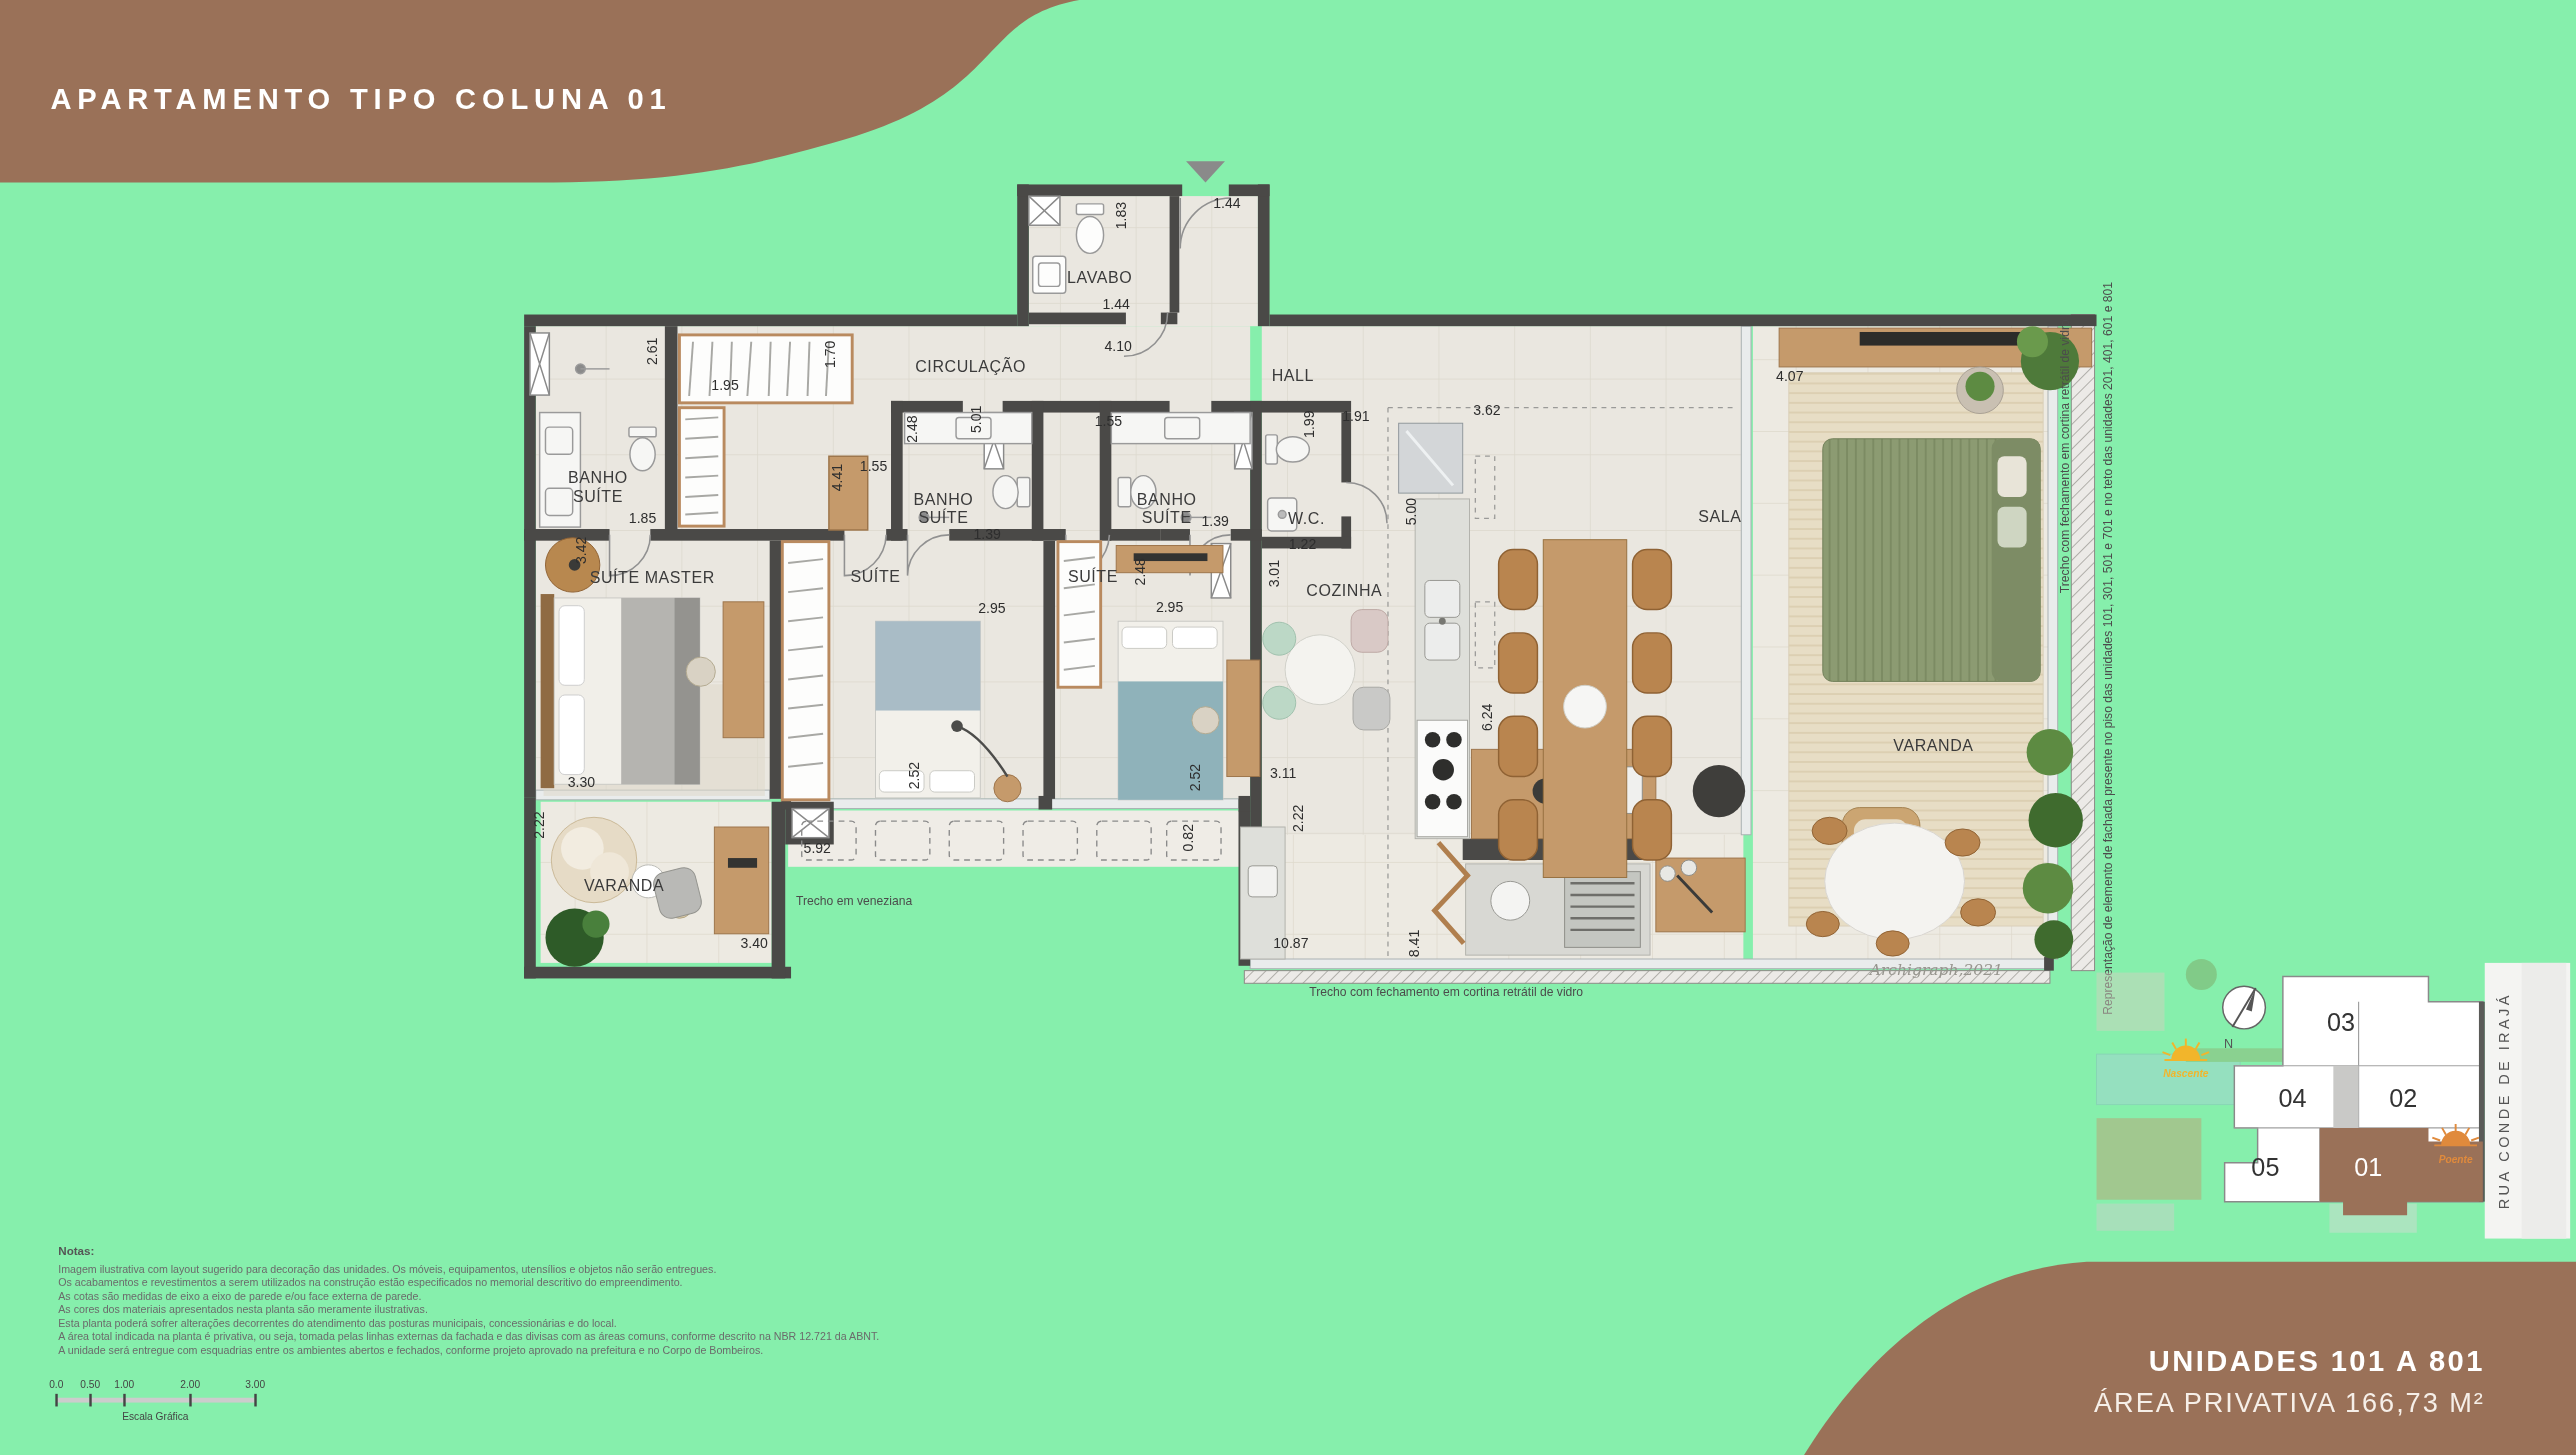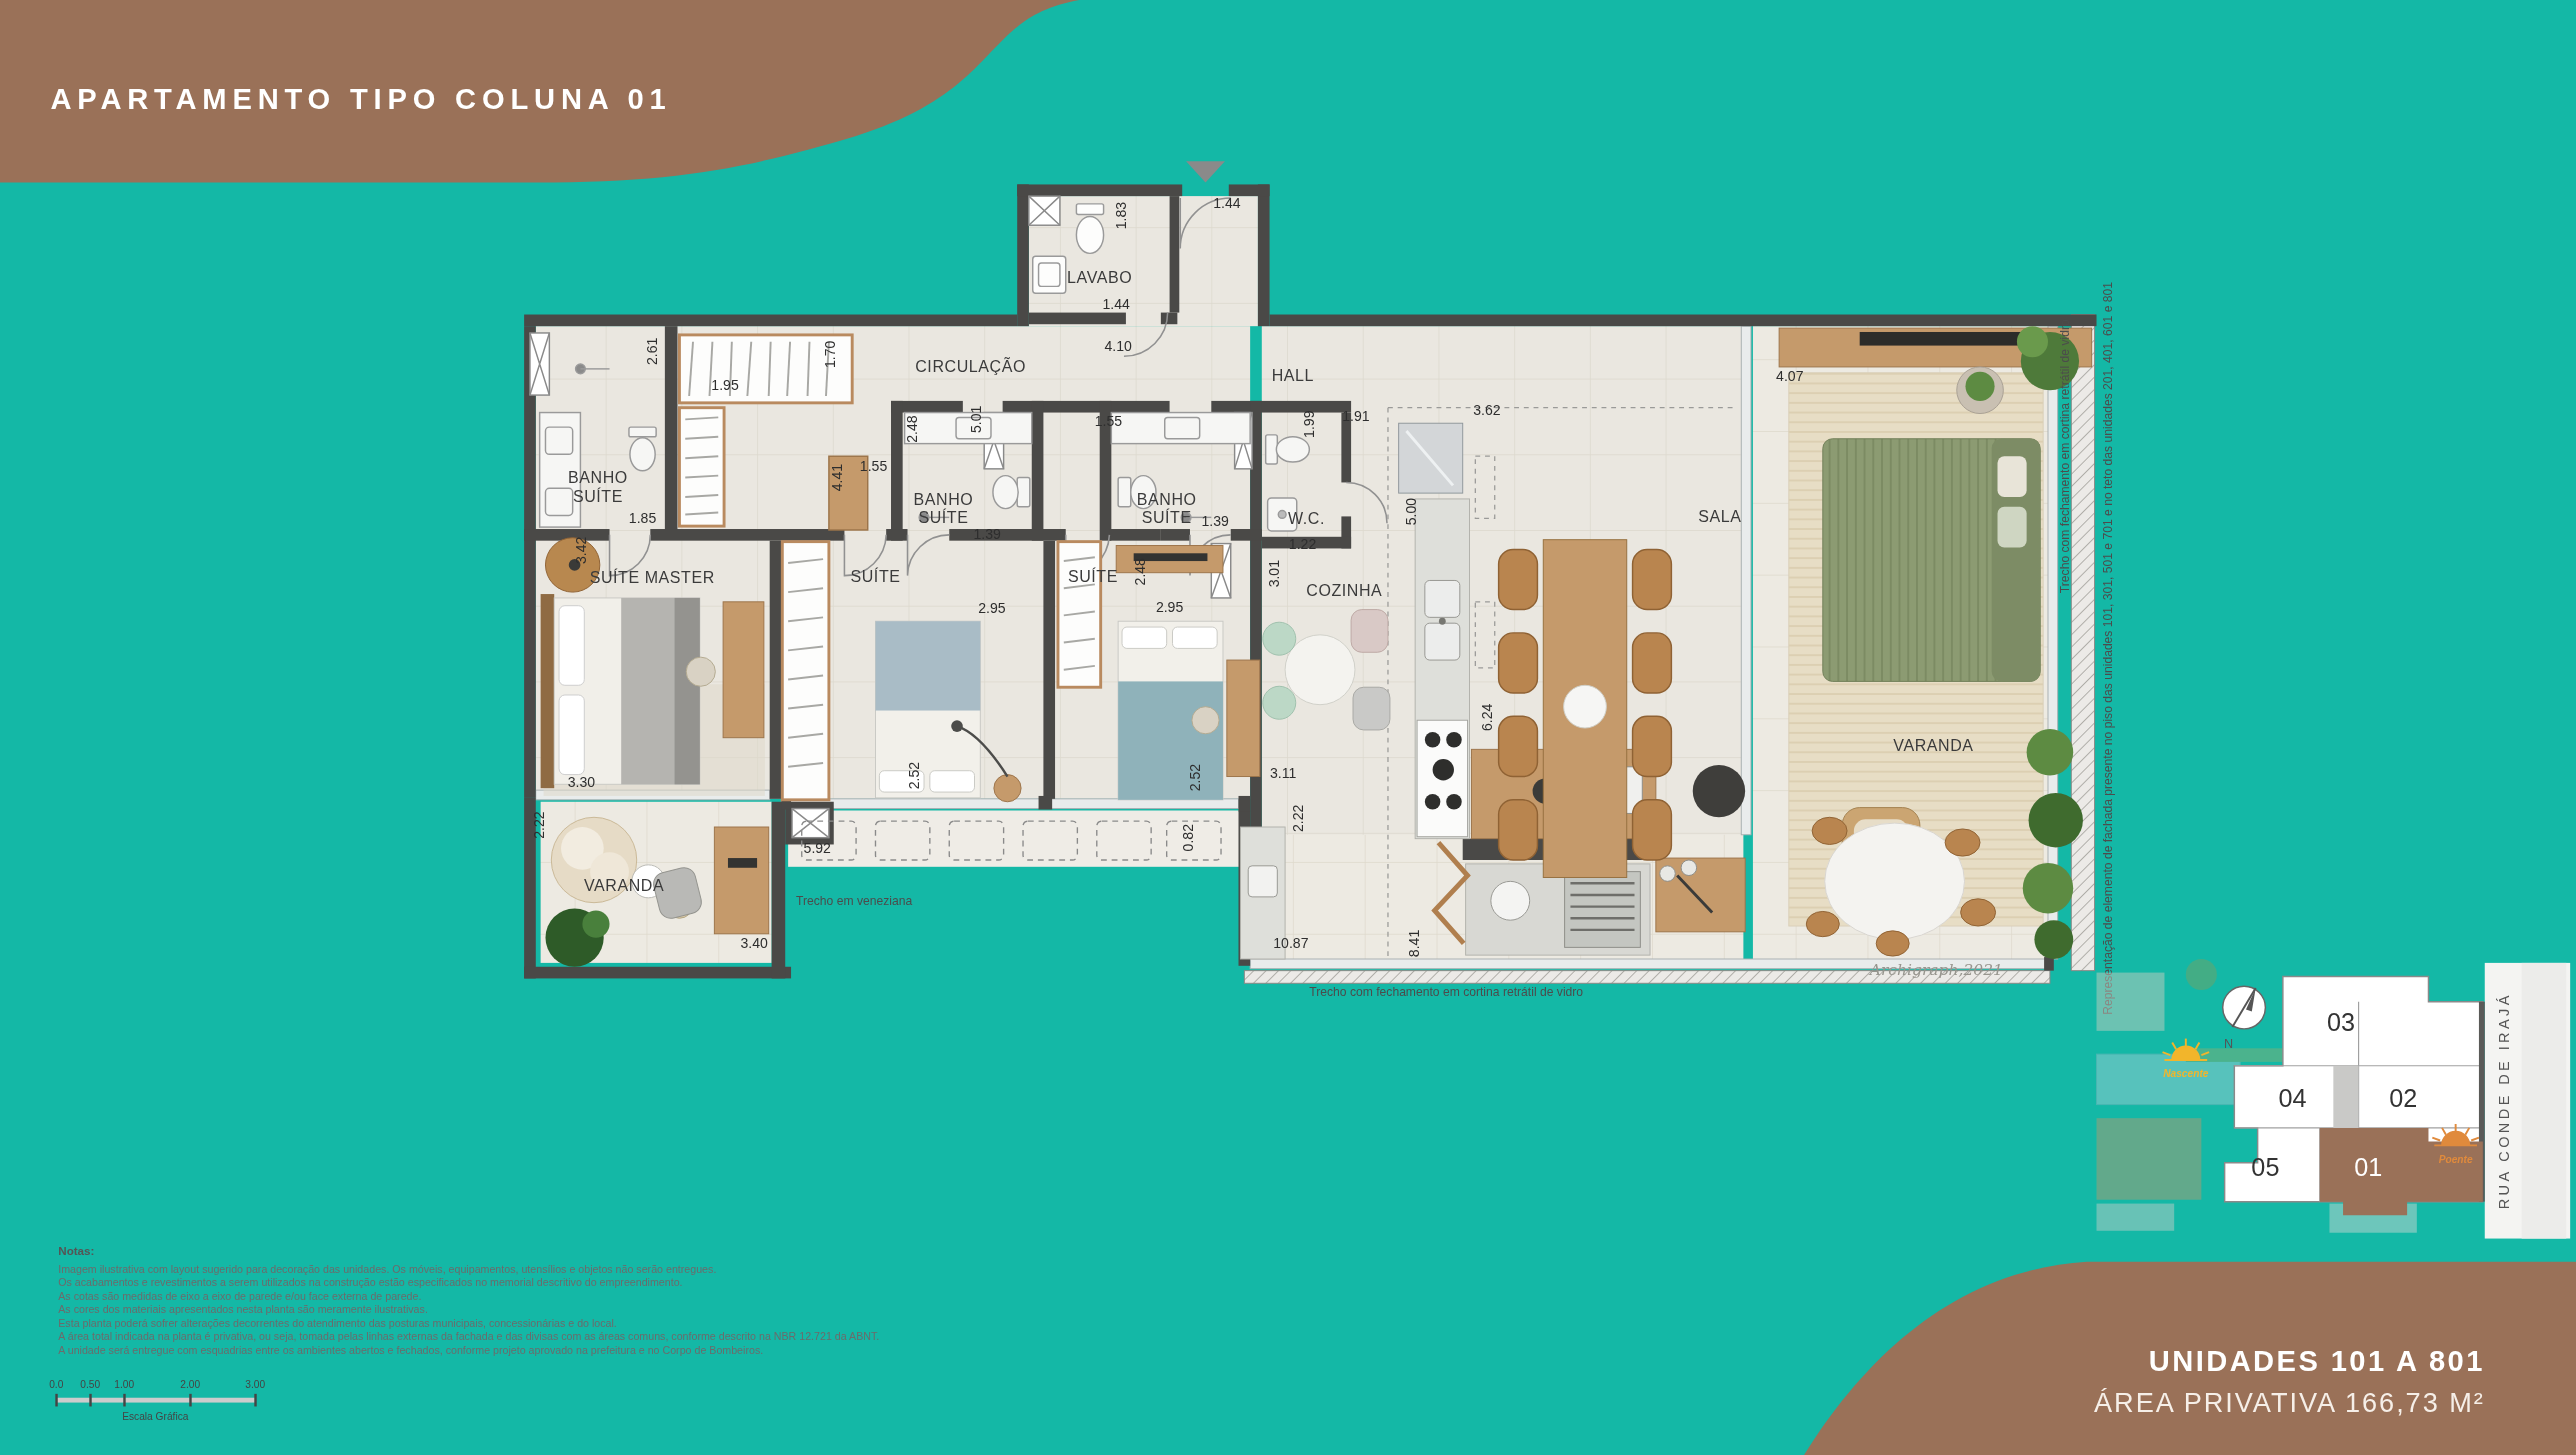--- a/index.html
+++ b/index.html
@@ -1,16 +1,16 @@
 <!DOCTYPE html>
 <html><head>
 <meta charset="utf-8">
 <style>
   html,body{margin:0;padding:0;background:#ffffff;}
-  .page{position:relative;width:2576px;height:1456px;background:#14b8a6;overflow:hidden;
+  .page{position:relative;width:2576px;height:1456px;background:#86efac;overflow:hidden;
         font-family:"Liberation Sans",sans-serif;}
   svg{display:block}
   text{font-family:"Liberation Sans",sans-serif;}
   .title-txt{font-size:30px;font-weight:bold;letter-spacing:6px;fill:#ffffff;}
   .lbl{font-size:16.5px;fill:#3b3b3b;letter-spacing:.6px;text-anchor:middle;}
   .dim{font-size:14.5px;fill:#2e2e2e;text-anchor:middle;}
   .ann{font-size:12.5px;fill:#4c4c4c;text-anchor:middle;}
   .note-head{font-size:12px;font-weight:bold;fill:#555;}
   .note-line{font-size:11px;fill:#6b6b6b;}
   .scale-num{font-size:10.5px;fill:#444;text-anchor:middle;}

